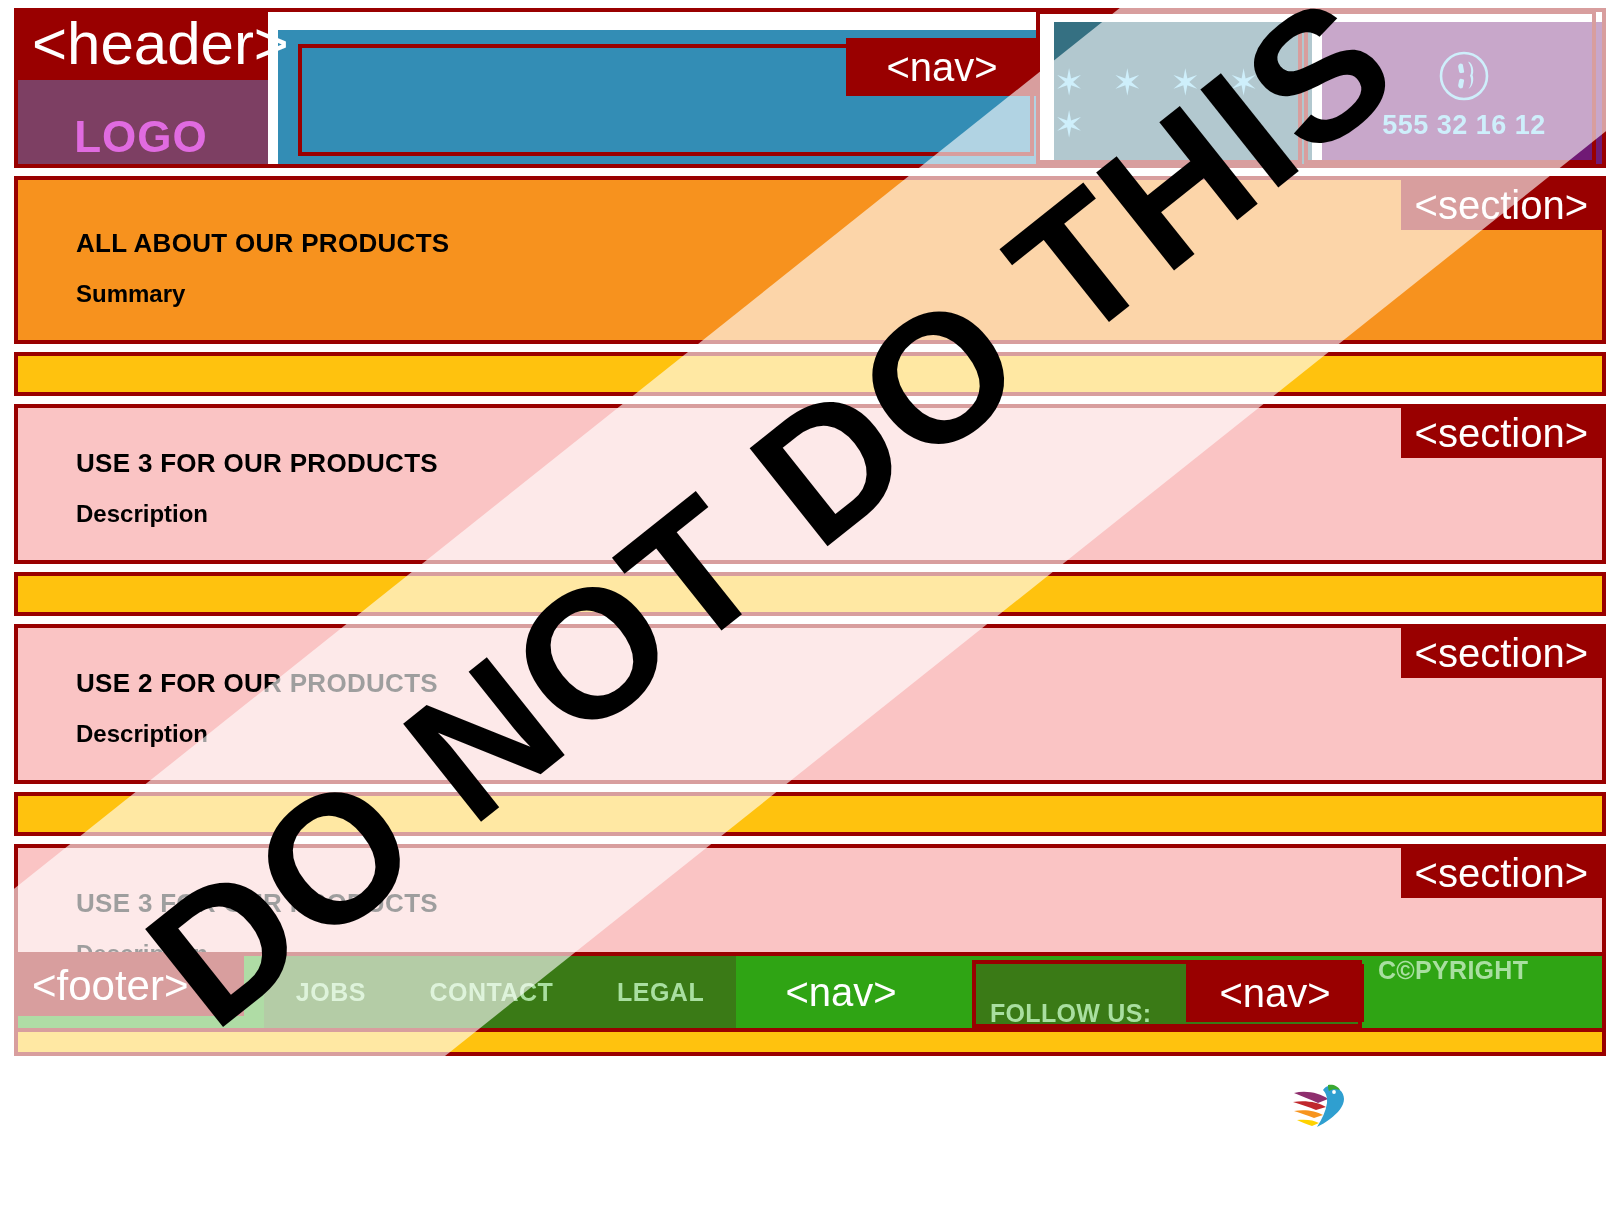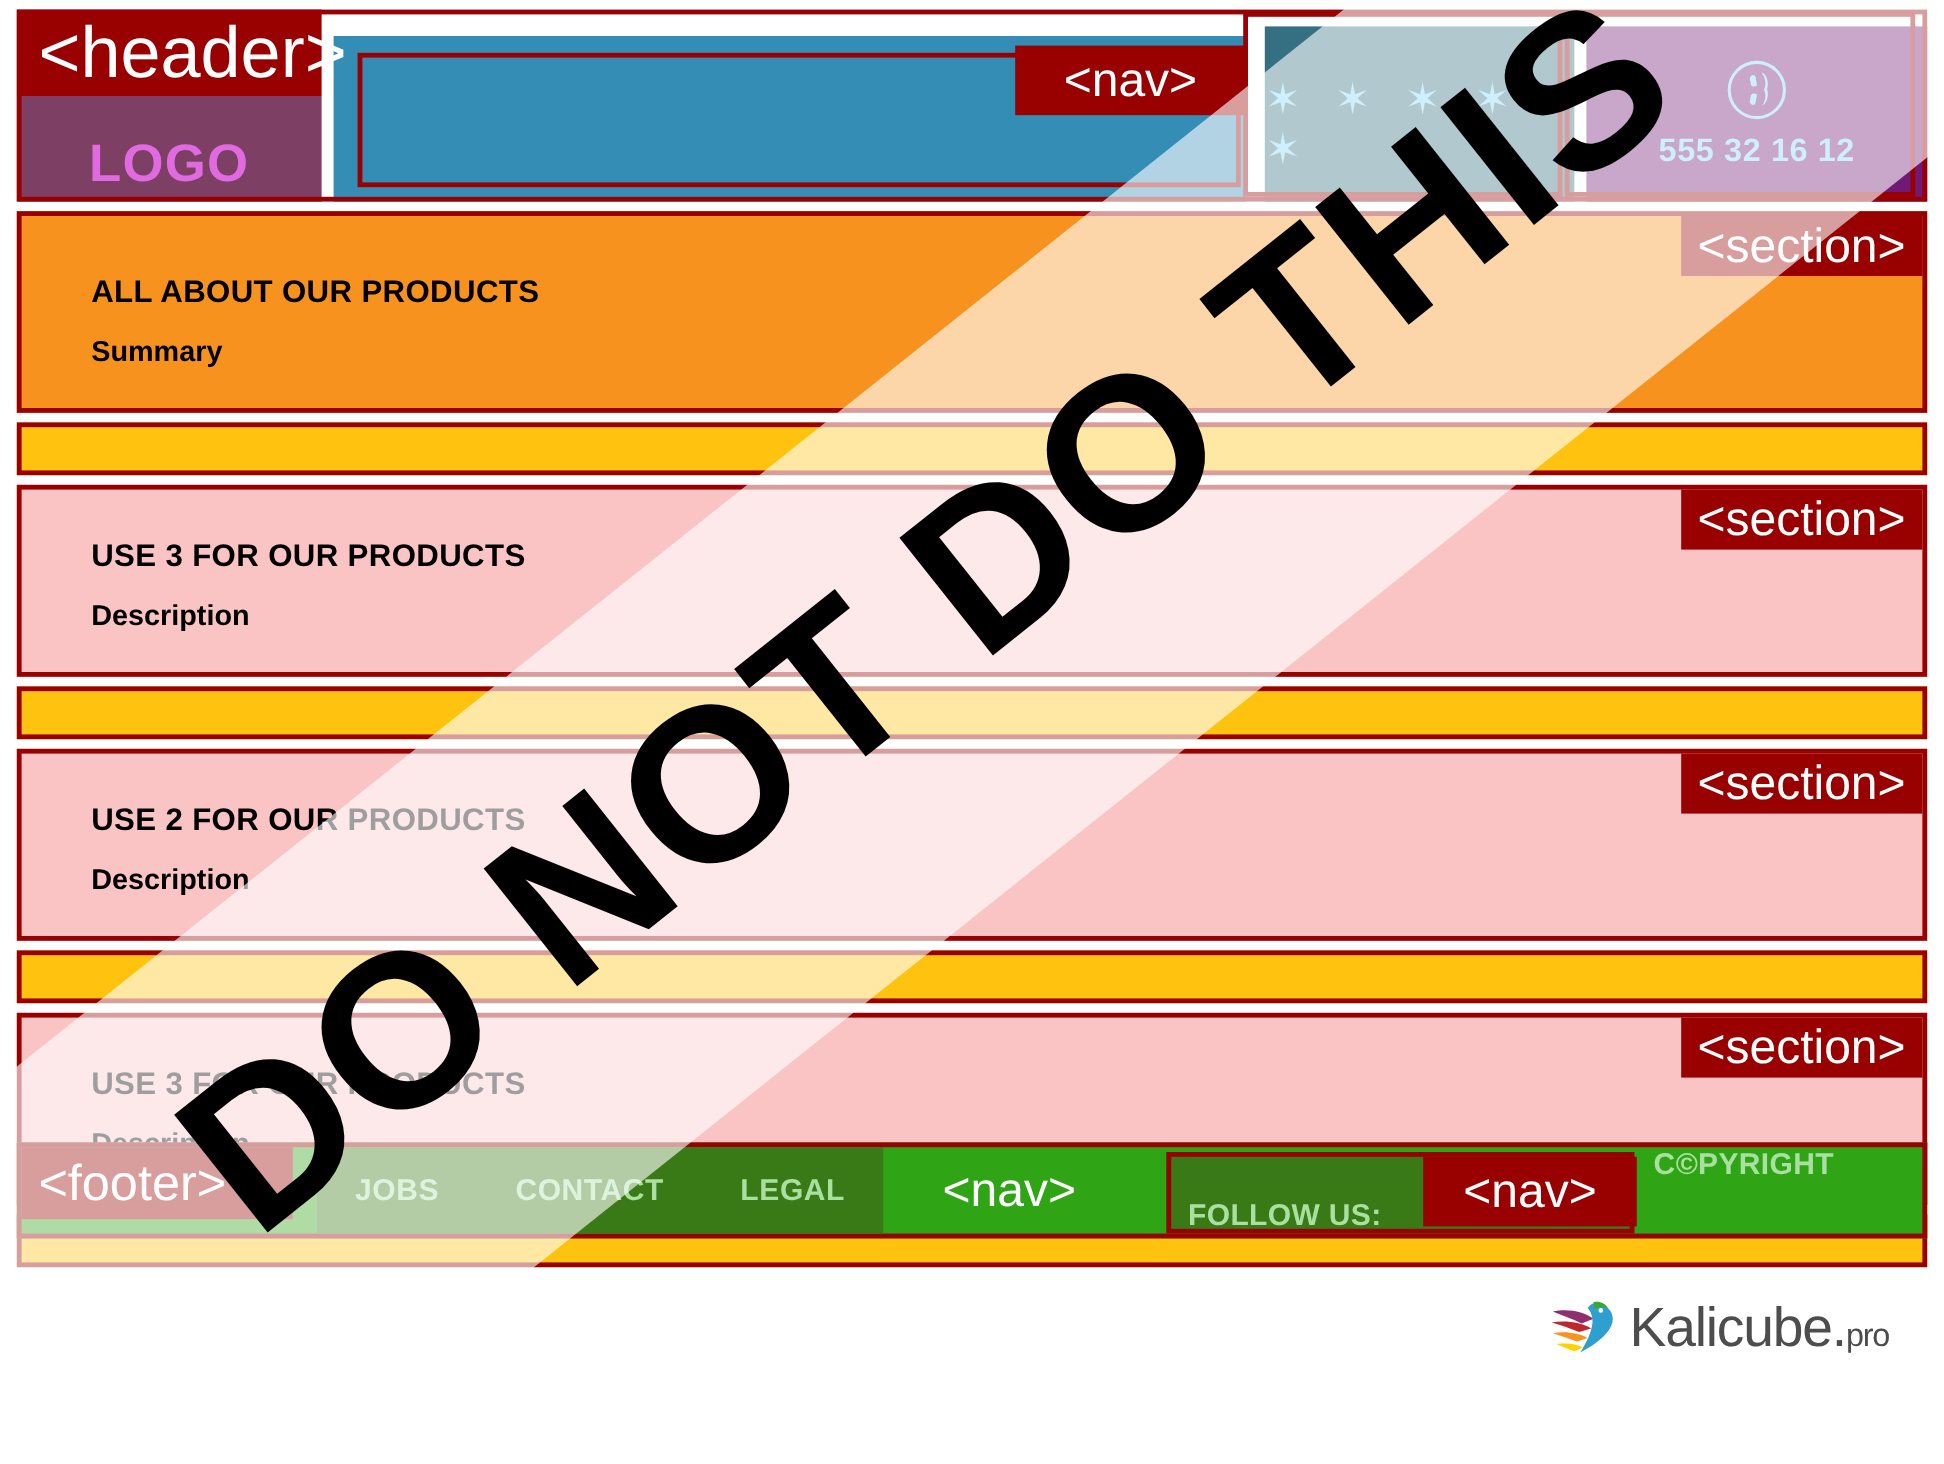--- a/index.html
+++ b/index.html
@@ -328,18 +328,15 @@
       <svg width="62" height="62" viewBox="0 0 62 62" aria-hidden="true">
         <path d="M6 20 C18 17 32 20 40 26 L30 30 C22 26 13 23 6 20 Z" fill="#8e2f6e"></path>
         <path d="M5 29 C17 27 30 29 38 34 L28 37 C21 34 12 31 5 29 Z" fill="#c0272d"></path>
         <path d="M6 38 C17 36 28 38 35 42 L26 45 C19 42 12 40 6 38 Z" fill="#f7941e"></path>
         <path d="M9 47 C18 46 26 47 31 50 L24 53 C18 51 13 49 9 47 Z" fill="#ffd200"></path>
         <path d="M41 13 C50 13 56 19 56 26 C56 33 50 40 42 46 C38 49 33 52 29 54 C34 46 38 38 39 30 C39.6 25 38 20 35 17 C36.8 14.6 39 13 41 13 Z" fill="#2f9fd0"></path>
         <path d="M40 12 C45 11 50 13 52 17 C48 16 44 16 41 18 C40 16 40 14 40 12 Z" fill="#3aa832"></path>
         <circle cx="46" cy="19" r="1.9" fill="#ffffff"></circle>
       </svg>
     </span>
-    <span class="kali-word">
-      <span>Kalicube</span><span>.</span><span class="kali-pro">pro</span>
-    </span>
   </div>
 
 </div>
 
 </body></html>

